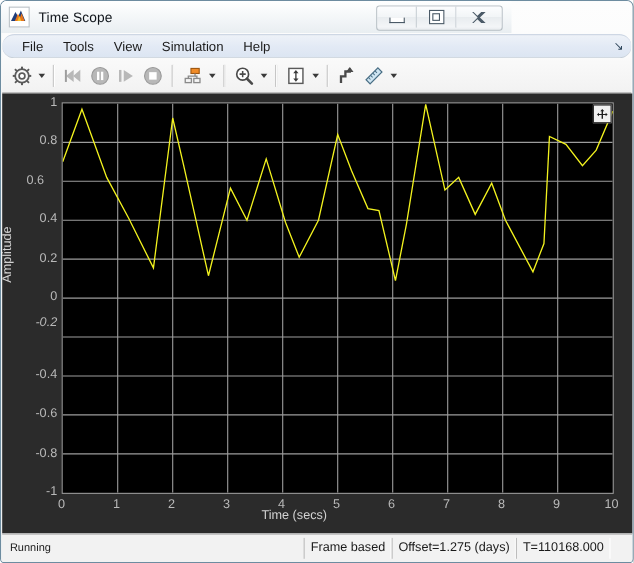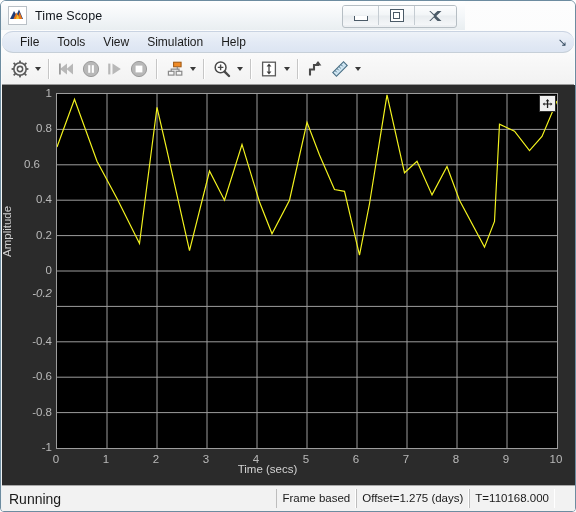--- a/index.html
+++ b/index.html
@@ -239,21 +239,21 @@
     left: 1px; top: 484px;
     width: 573px;
     height: 26px;
     box-sizing: border-box;
     background: #f2f2f2;
     border-top: 1px solid #a8a8a8;
     display: flex;
     align-items: center;
   }
   .status-text {
-    font-size: 14px;
+    font-size: 10px;
     color: #1a1a1a;
     margin-left: 7px;
     flex: 1;
     white-space: nowrap;
   }
   .status-cell {
     font-size: 11.5px;
     color: #1a1a1a;
     height: 19px;
     line-height: 19px;

